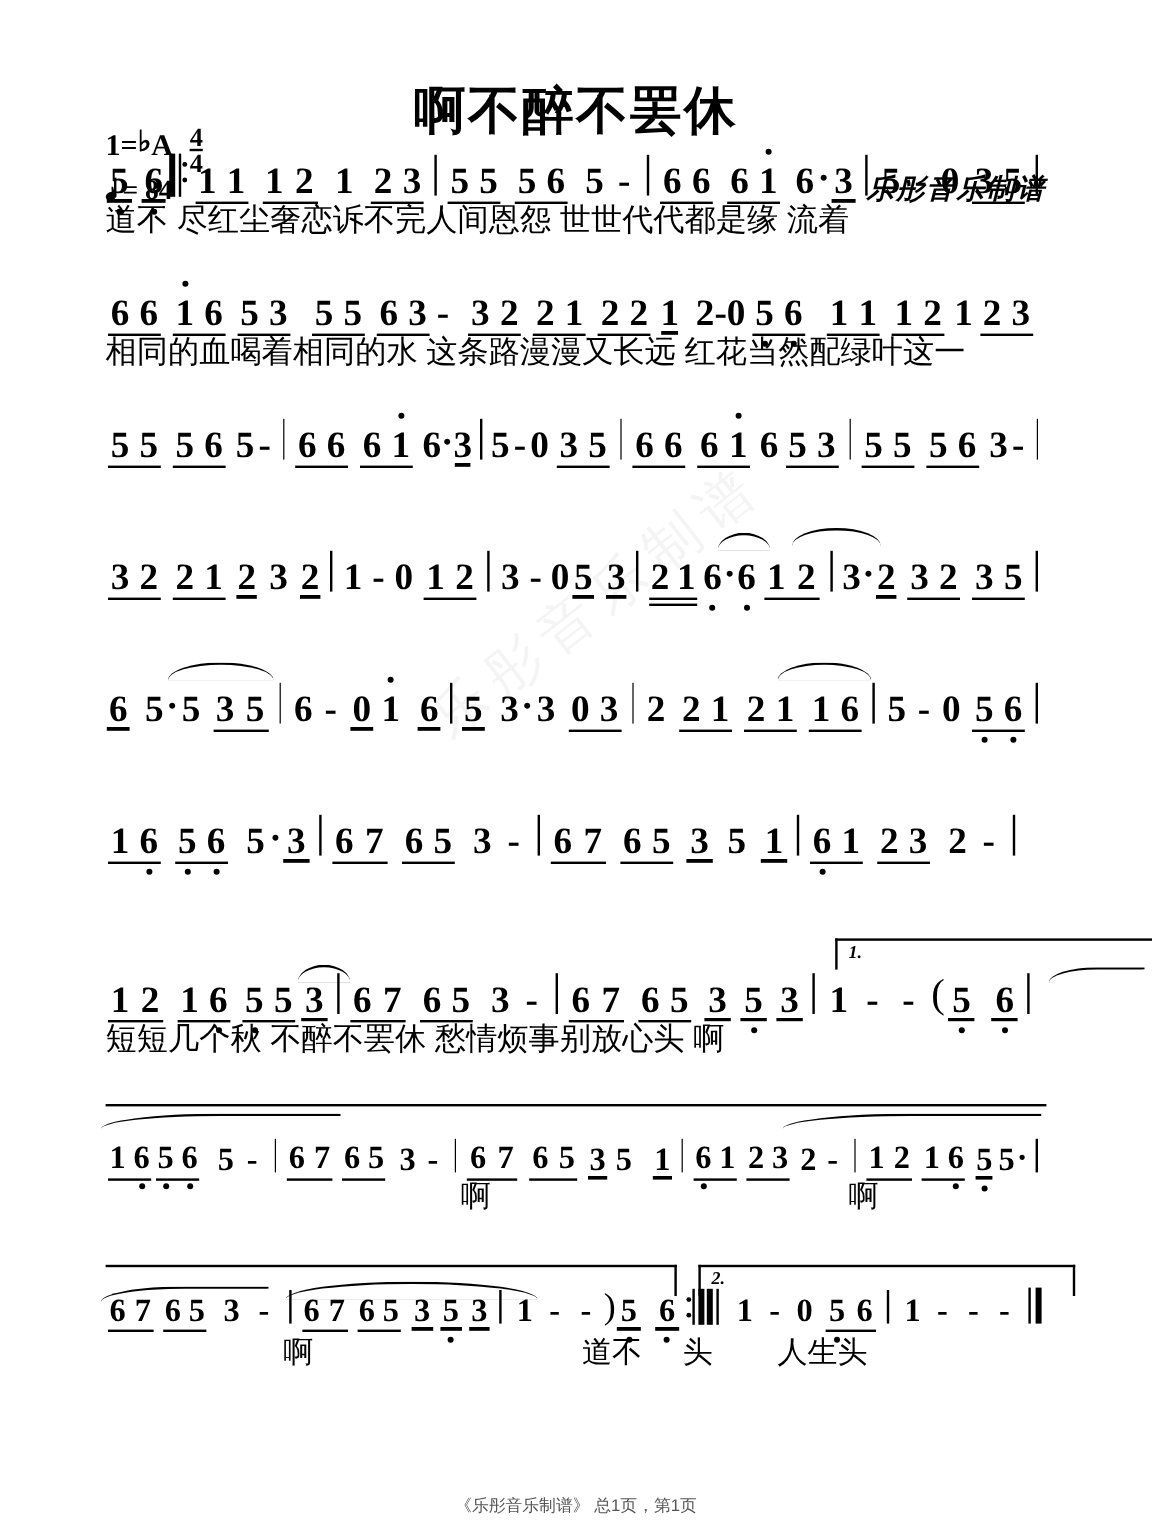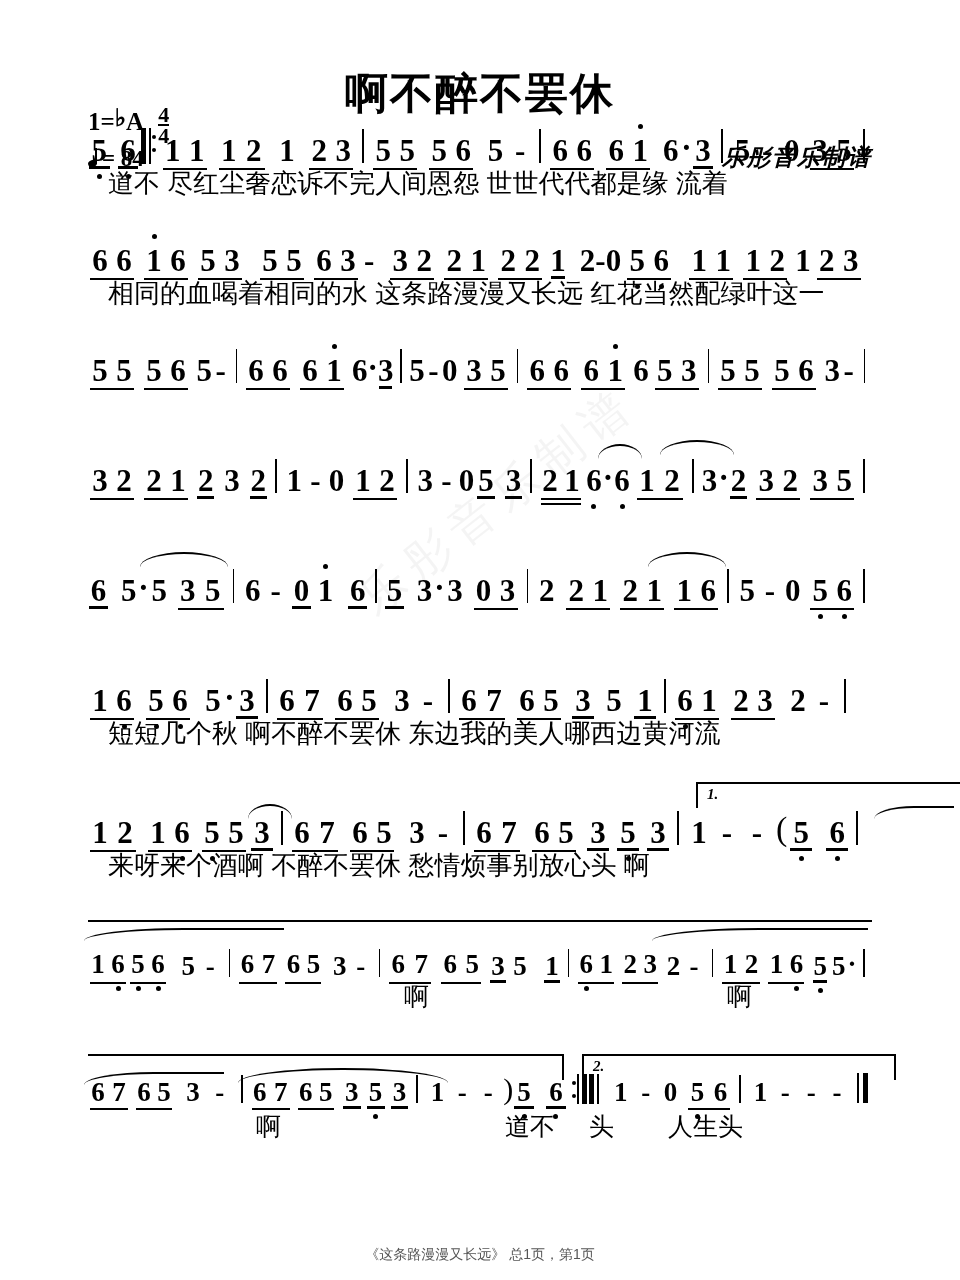--- a/index.html
+++ b/index.html
@@ -96,21 +96,20 @@
     height:48px;
     white-space:nowrap;
   }
   .lyrics-row{
     height:36px;
     font-size:26px;
     letter-spacing:0px;
     white-space:nowrap;
     display:flex;
     align-items:flex-start;
-    margin-left:20px;
   }
 
   
   .n{
     position:relative;
     font-family:"Liberation Serif", serif;
     font-size:31px;
     font-weight:bold;
     line-height:1;
     display:inline-block;
@@ -454,21 +453,20 @@
     <span class="n b1" style="width:24px;margin-left:8px">3</span>
     <span class="n" style="width:26px;margin-left:6px">5</span>
     <span class="n b1" style="width:24px;margin-left:6px">1</span>
     <span class="bar"></span>
     <span class="beamgrp"><span class="n dn" style="width:24px">6</span><span class="n" style="width:24px">1</span></span>
     <span class="beamgrp" style="margin-left:8px"><span class="n" style="width:24px">2</span><span class="n" style="width:24px">3</span></span>
     <span class="n" style="width:26px;margin-left:8px">2</span>
       <span class="dash" style="width:26px">-</span>
     <span class="bar"></span>
   </div>
-  <div class="lyrics-row">短短几个秋 啊不醉不罢休  东边我的美人哪西边黄河流</div>
 </div>
 
 <div class="staff" style="height:118px">
   <div class="volta" style="left:608px; top:-18px; width:270px;">
     <span class="lbl">1.</span>
   </div>
   <div class="slur" style="left:160px; top:4px; width:44px;"></div>
   <div class="slur flatarc" style="left:786px; top:6px; width:80px;"></div>
   <div class="notes-row" style="margin-top:22px">
     <span class="beamgrp"><span class="n" style="width:24px">1</span><span class="n" style="width:26px">2</span></span>
@@ -488,21 +486,21 @@
     <span class="n b1" style="width:24px;margin-left:6px">3</span>
     <span class="bar"></span>
     <span class="n" style="width:26px">1</span>
       <span class="dash" style="width:30px">-</span>
       <span class="dash" style="width:30px">-</span>
     <span class="paren" style="margin-left:4px">(</span>
     <span class="n dn b1" style="width:24px;margin-left:2px">5</span>
     <span class="n dn b1" style="width:24px;margin-left:12px">6</span>
     <span class="bar"></span>
   </div>
-  <div class="lyrics-row">来呀来个酒啊  不醉不罢休  愁情烦事别放心头     啊</div>
+  <div class="lyrics-row">短短几个秋  不醉不罢休  愁情烦事别放心头     啊</div>
 </div>
 
 <div class="staff instr" style="margin-left:88px">
   <div class="volta" style="left:0px; top:-12px; width:784px; border-left:none;"></div>
   <div class="slur flatarc" style="left:-4px; top:-4px; width:200px;"></div>
   <div class="slur flatarc" style="left:564px; top:-4px; width:216px;"></div>
   <div class="notes-row" style="margin-top:14px;font-size:28px">
     <span class="beamgrp"><span class="n" style="width:20px;font-size:27px">1</span><span class="n dn" style="width:20px;font-size:27px">6</span></span>
     <span class="beamgrp"><span class="n dn" style="width:20px;font-size:27px">5</span><span class="n dn" style="width:20px;font-size:27px">6</span></span>
     <span class="n" style="width:26px;font-size:27px;margin-left:10px">5</span>
@@ -587,13 +585,13 @@
     <span>啊</span>
     <span style="display:inline-block;width:224px"></span>
     <span>道不</span>
     <span style="display:inline-block;width:34px"></span>
     <span>头</span>
     <span style="display:inline-block;width:54px"></span>
     <span>人生头</span>
   </div>
 </div>
 
-<div class="footer">《这条路漫漫又长远》 总1页，第1页</div>
+<div class="footer">《乐彤音乐制谱》 总1页，第1页</div>
 
 </body></html>

